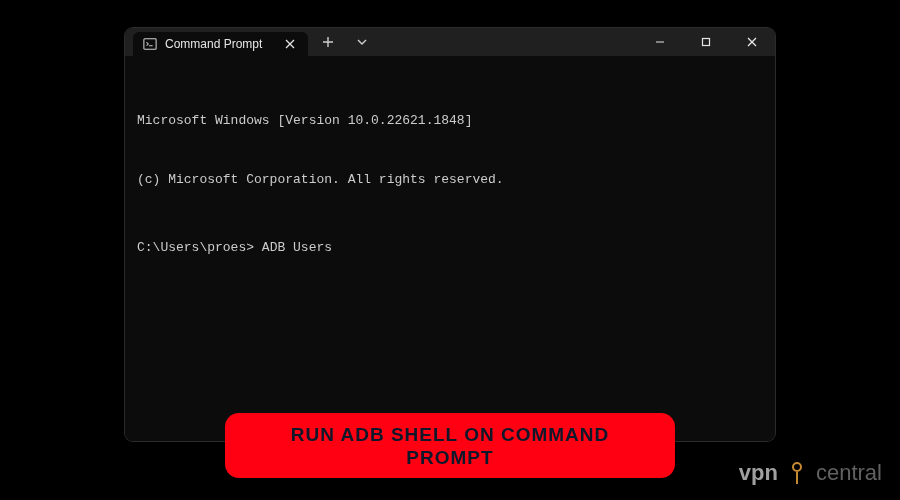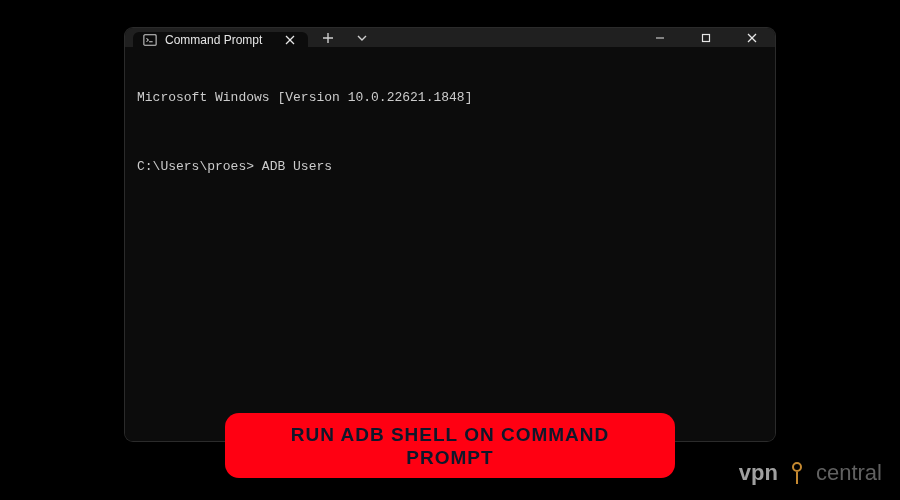--- a/index.html
+++ b/index.html
@@ -18,21 +18,21 @@
     width: 650px;
     height: 413px;
     background: #0c0c0c;
     border-radius: 8px;
     box-shadow: 0 0 0 1px #2b2b2b;
     overflow: hidden;
     display: flex;
     flex-direction: column;
   }
   .titlebar {
-    height: 19px;
+    height: 28px;
     background: #202020;
     display: flex;
     align-items: stretch;
   }
   .tab {
     display: flex;
     align-items: center;
     gap: 8px;
     padding: 0 10px;
     background: #0c0c0c;
@@ -72,21 +72,21 @@
   .window-controls {
     display:flex; align-items:stretch;
   }
   .win-ctrl {
     width: 46px;
     display:flex; align-items:center; justify-content:center;
     color:#e6e6e6;
   }
   .terminal-body {
     flex:1;
-    padding: 2px 12px;
+    padding: 16px 12px;
     font-family: Consolas, 'Courier New', monospace;
     font-size: 13px;
     color: #cccccc;
     line-height: 1.5;
     background:#0c0c0c;
     white-space: pre;
   }
   .term-line { white-space: pre; }
   .prompt-line { margin-top: 10px; }
   .prompt, .command { display: inline; }
@@ -183,20 +183,21 @@
       <div class="win-ctrl close-ctrl">
         <svg width="10" height="10" viewBox="0 0 10 10">
             <line x1="1" y1="1" x2="9" y2="9" stroke="#e6e6e6" stroke-width="1.2"></line>
             <line x1="9" y1="1" x2="1" y2="9" stroke="#e6e6e6" stroke-width="1.2"></line>
           </svg>
       </div>
     </div>
   </div>
   <div class="terminal-body">
     <div class="term-line">Microsoft Windows [Version 10.0.22621.1848]</div>
+    <div class="term-line">(c) Microsoft Corporation. All rights reserved.</div>
     <div class="term-line prompt-line"><span class="prompt">C:\Users\proes&gt; </span><span class="command">ADB Users</span></div>
   </div>
 </div>
 
 <div class="caption-badge">
   <span>RUN ADB SHELL ON COMMAND PROMPT</span>
 </div>
 
 <div class="watermark">
   <span class="vpn">vpn</span>

